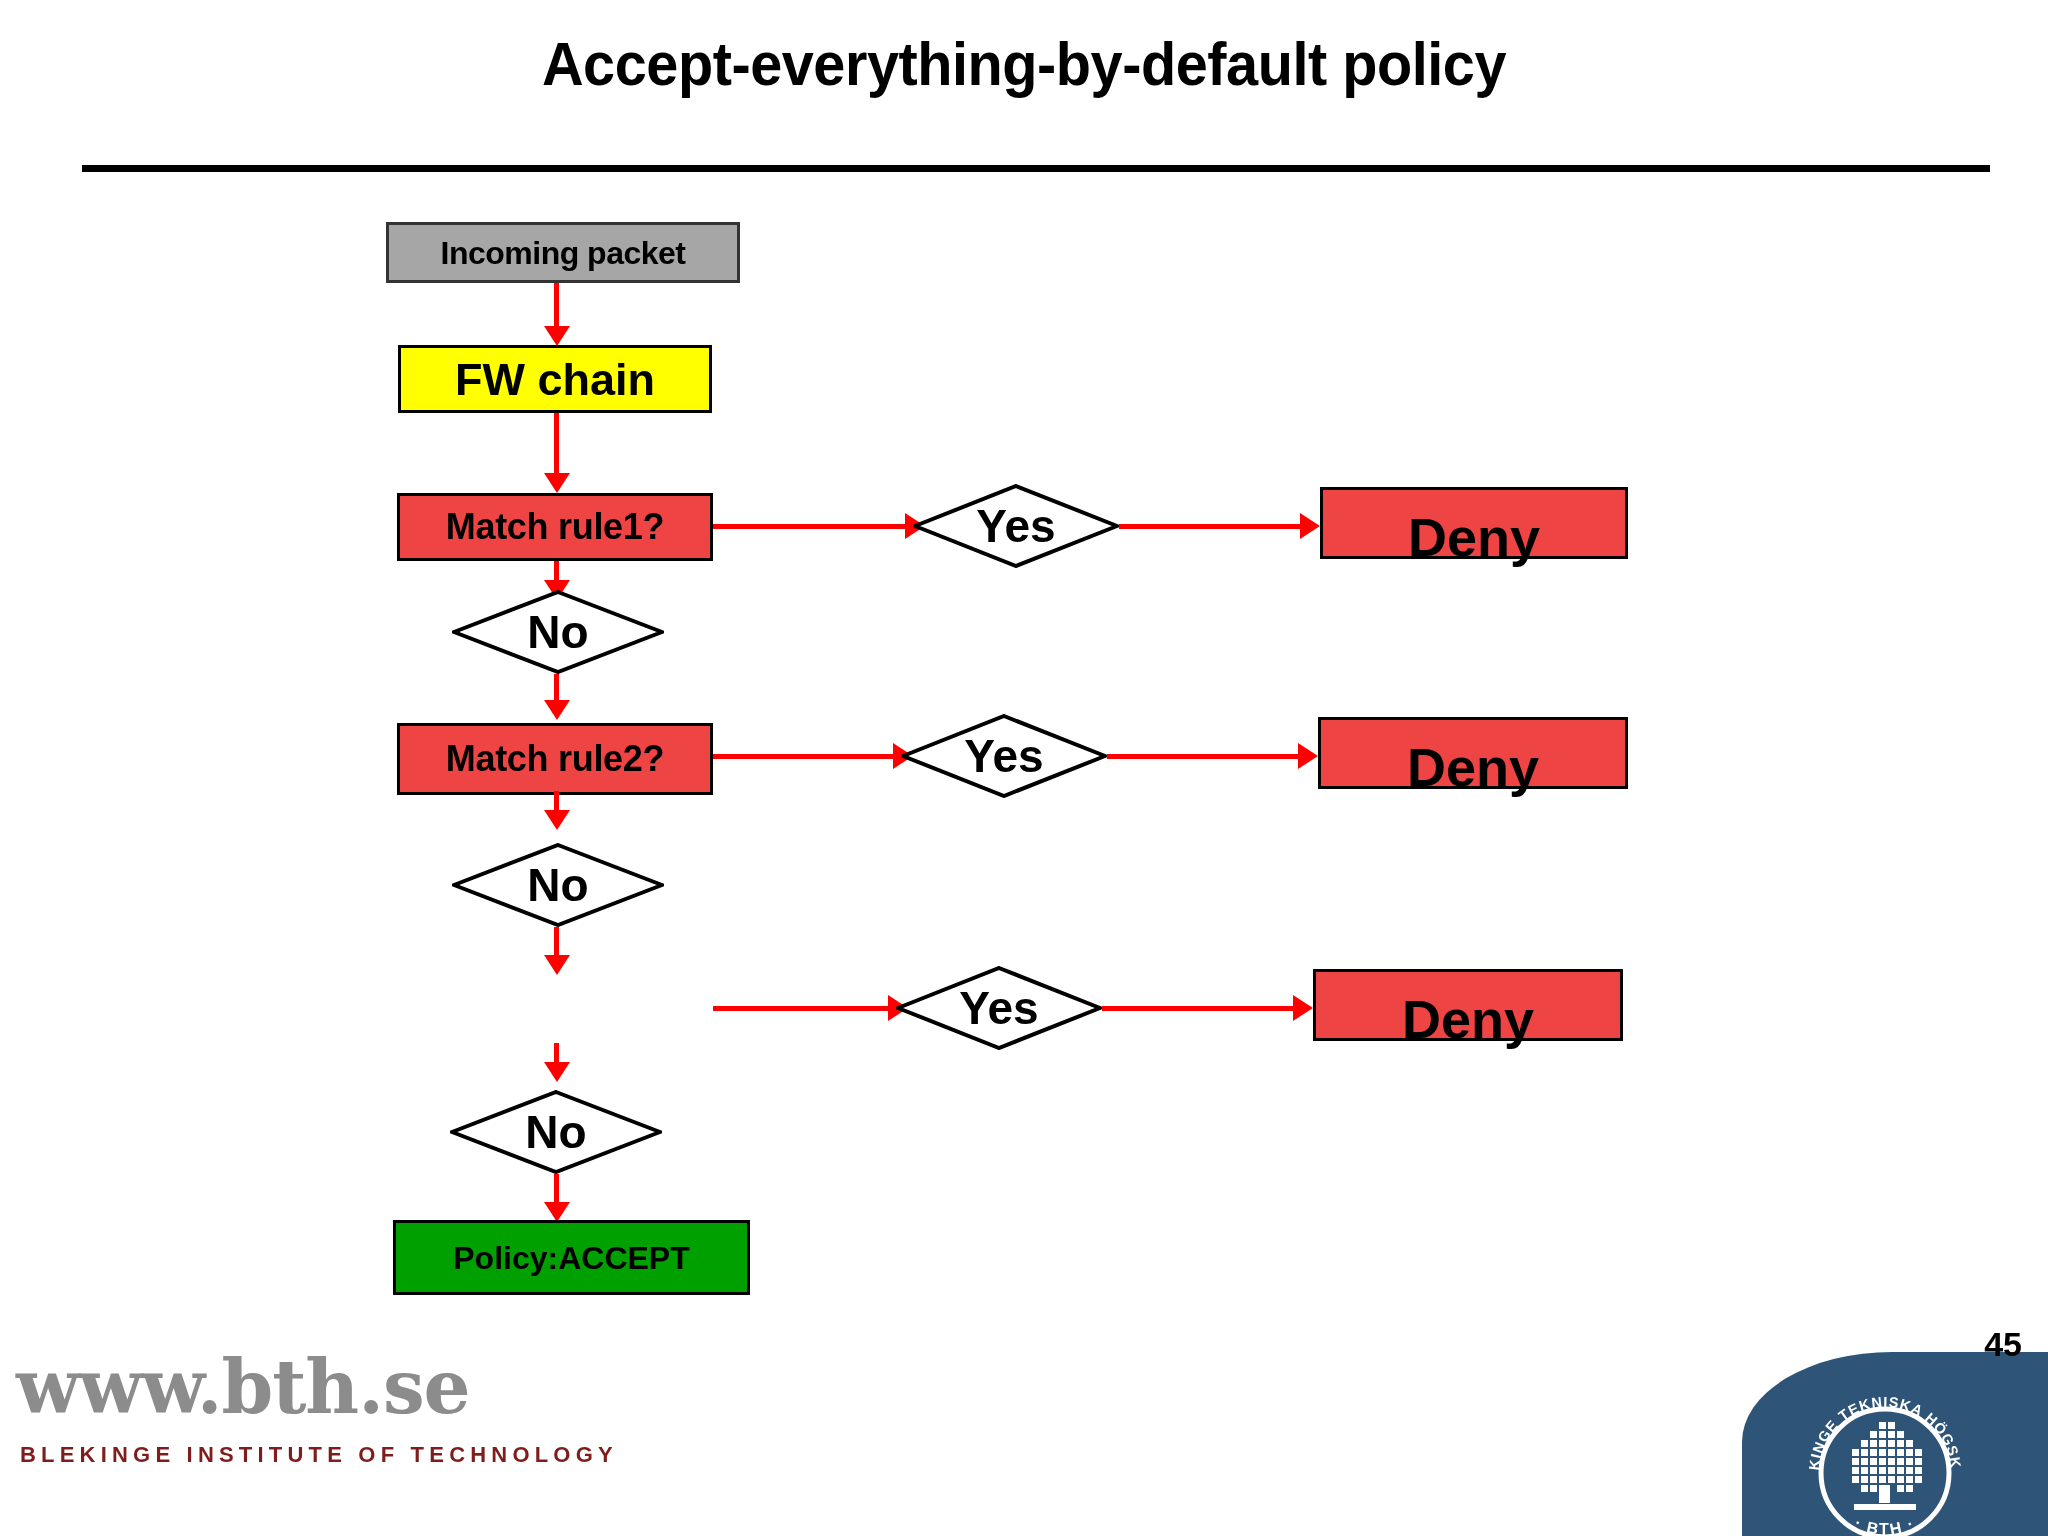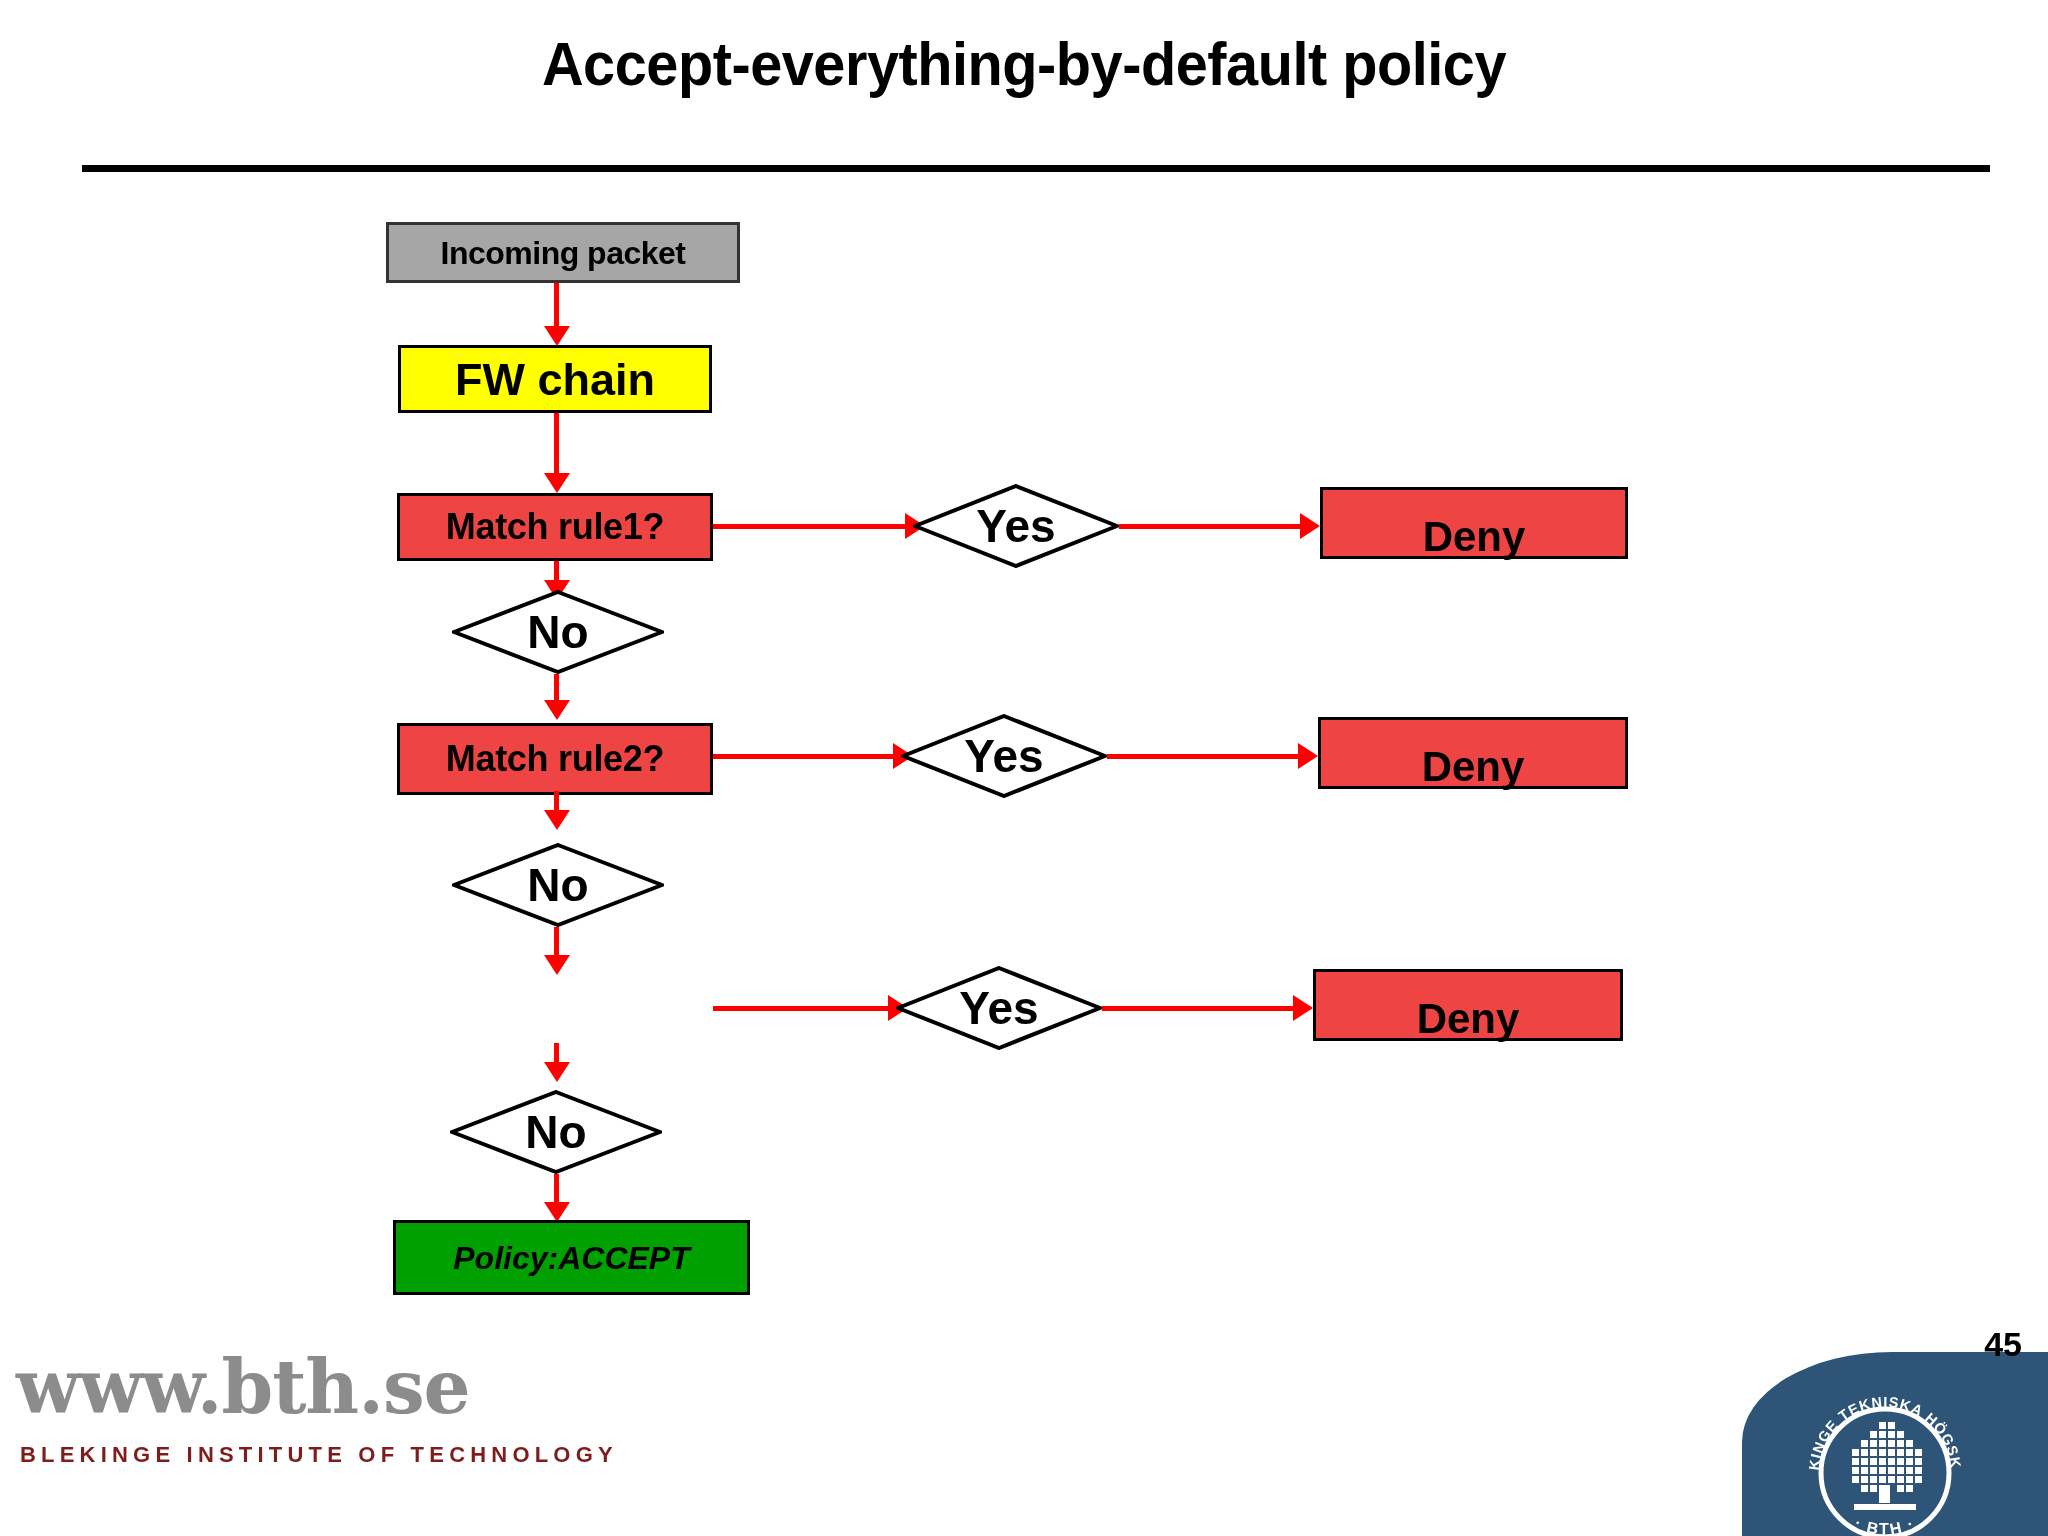--- a/index.html
+++ b/index.html
@@ -59,27 +59,27 @@
   .node{
     position:absolute;
     box-sizing:border-box;
     border:3px solid #000;
     display:flex;align-items:center;justify-content:center;
     color:#000;
     background:#ef4444;
   }
   .node.grey{background:#a6a6a6;border:3px solid #333;}
   .node.yellow{background:#ffff00;border:3px solid #000;}
-  .node.green{background:#00a000;border:3px solid #000;font-style:italic;}
+  .node.green{background:#00a000;border:3px solid #000;}
   .node .lbl{font-weight:bold;line-height:1;}
 
   .lbl-incoming{font-size:32px;letter-spacing:-0.5px;}
   .lbl-fw{font-size:45px;}
   .lbl-rule{font-size:36px;letter-spacing:-0.3px;}
-  .lbl-deny{font-size:42px;margin-top:28px;}
+  .lbl-deny{font-size:54px;margin-top:28px;}
   .lbl-policy{font-size:32px;}
 
   
   .diamond{position:absolute;}
   .diamond svg{display:block;}
   .diamond .dtext{
     position:absolute;inset:0;
     display:flex;align-items:center;justify-content:center;
     font-size:46px;font-weight:bold;color:#000;line-height:1;
   }

